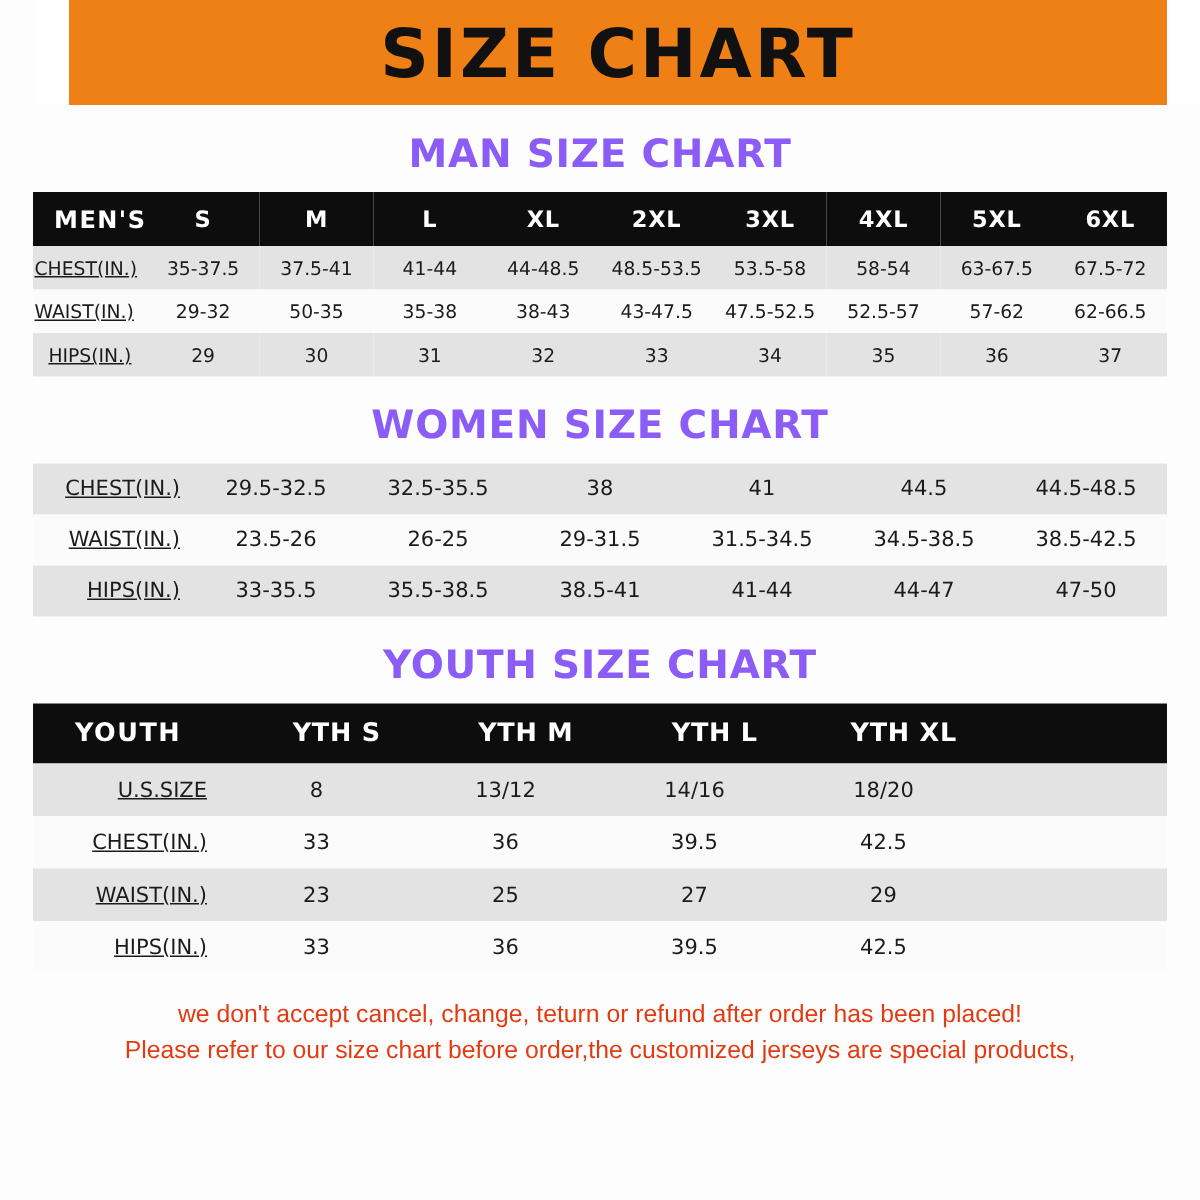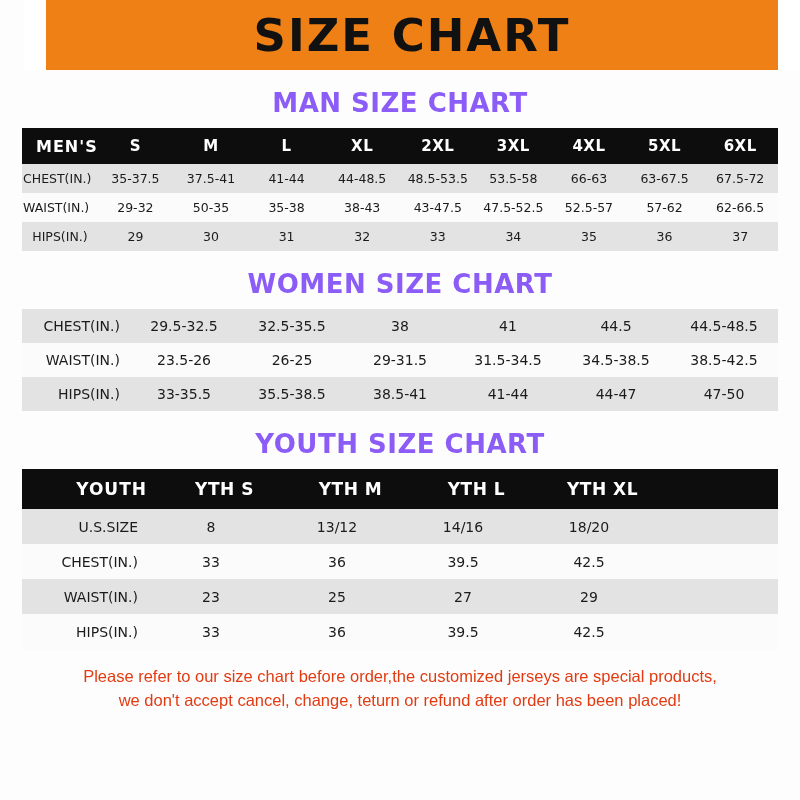--- a/index.html
+++ b/index.html
@@ -72,37 +72,38 @@
   table.size-table tr.head-row th {
     background: #0d0d0d;
     color: #ffffff;
     font-size: 15px;
     font-weight: bold;
     height: 34px;
     text-align: center;
     letter-spacing: 0.5px;
   }
   table.size-table tr.head-row th.rowlabel {
-    text-align: right;
+    text-align: left;
     padding-left: 14px;
     font-size: 16px;
     letter-spacing: 1px;
     margin-left: 31px;
   }
   table.size-table td {
     height: 27px;
     text-align: center;
     font-size: 12.5px;
     color: #1b1b1b;
   }
   table.size-table td.rowlabel {
     text-align: right;
     padding-right: 10px;
     font-size: 12.5px;
     color: #1b1b1b;
+    text-decoration: underline;
   }
   table.size-table tr.band-light td { background: #e3e3e3; }
   table.size-table tr.band-white td { background: #fbfbfb; }
 
   
   #women-table tr.head-row th { height: 36px; font-size: 17px; }
   #women-table tr.head-row th.rowlabel { font-size: 17px; }
   #women-table td { height: 32px; font-size: 14px; }
   #women-table td.rowlabel { font-size: 14px; }
 
@@ -150,21 +151,21 @@
         <th>6XL</th>
       </tr>
       <tr class="band-light">
         <td class="rowlabel">CHEST(IN.)</td>
         <td>35-37.5</td>
         <td>37.5-41</td>
         <td>41-44</td>
         <td>44-48.5</td>
         <td>48.5-53.5</td>
         <td>53.5-58</td>
-        <td>66-63</td>
+        <td>58-54</td>
         <td>63-67.5</td>
         <td>67.5-72</td>
       </tr>
       <tr class="band-white">
         <td class="rowlabel">WAIST(IN.)</td>
         <td>29-32</td>
         <td>50-35</td>
         <td>35-38</td>
         <td>38-43</td>
         <td>43-47.5</td>
@@ -261,18 +262,18 @@
         <td>33</td>
         <td>36</td>
         <td>39.5</td>
         <td>42.5</td>
         <td></td>
       </tr>
     </tbody>
       </table>
 
     <div class="footer-note">
+      <div>we don't accept cancel, change, teturn or refund after order has been placed!</div>
       <div>Please refer to our size chart before order,the customized jerseys are special products,</div>
-      <div>we don't accept cancel, change, teturn or refund after order has been placed!</div>
     </div>
 
   </div>
 </div>
 
 </body></html>

